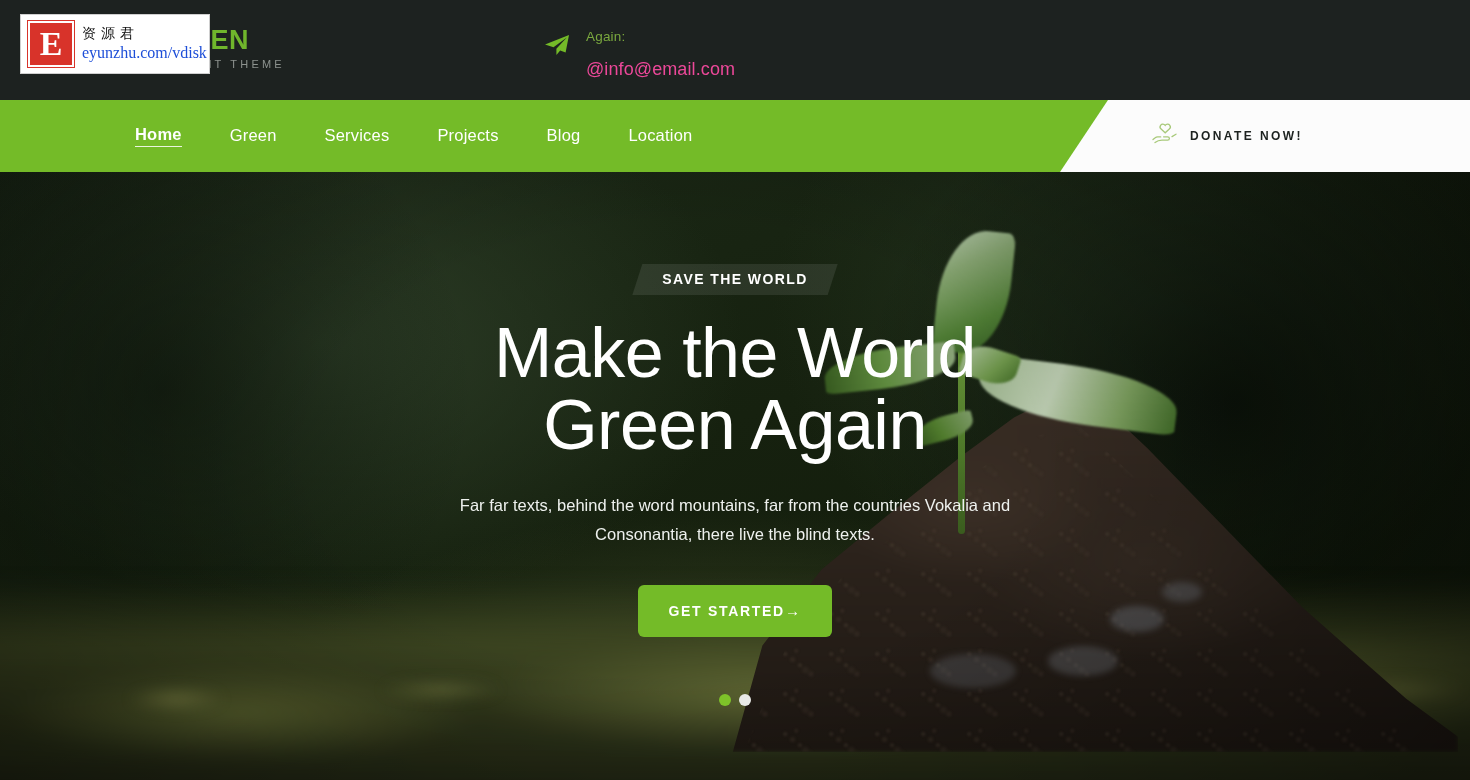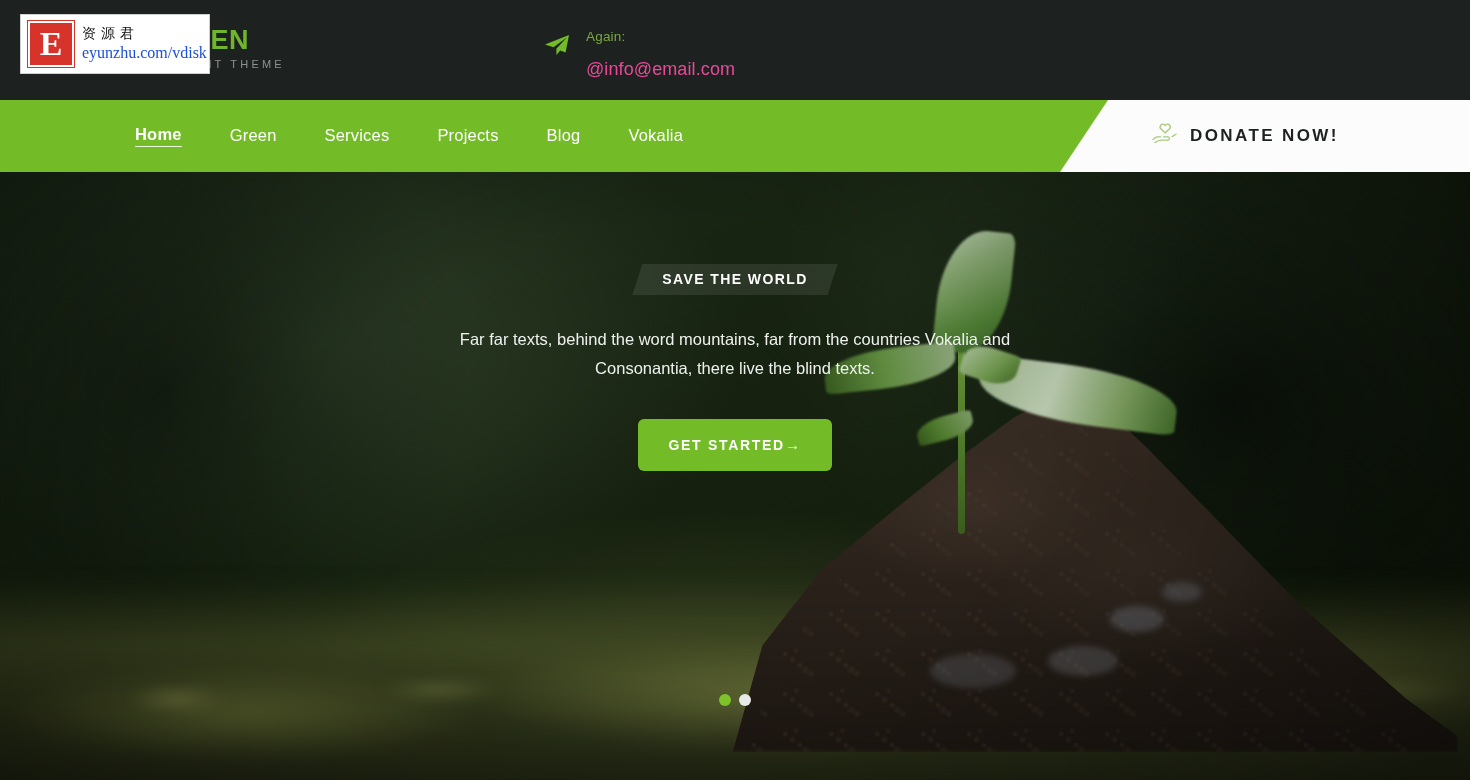--- a/index.html
+++ b/index.html
@@ -130,21 +130,21 @@
     z-index: 6;
     cursor: pointer;
   }
   .donate-inner {
     display: flex;
     align-items: center;
     gap: 12px;
     margin-left: 92px;
   }
   .donate-label {
-    font-size: 17px;
+    font-size: 12px;
     font-weight: bold;
     letter-spacing: 2.4px;
     color: #1d2220;
     white-space: nowrap;
   }
 
   
   .hero {
     position: absolute;
     top: 172px; left: 0;
@@ -431,21 +431,21 @@
 
   </div>
 
   <div class="navbar">
     <div class="nav-links">
       <span class="nav-link active">Home</span>
       <span class="nav-link">Green</span>
       <span class="nav-link">Services</span>
       <span class="nav-link">Projects</span>
       <span class="nav-link">Blog</span>
-      <span class="nav-link">Vokalia</span>
+      <span class="nav-link">Location</span>
     </div>
   </div>
 
   <div class="donate-panel">
     <div class="donate-inner">
       <span class="donate-icon">
         <svg width="26" height="24" viewBox="0 0 26 24" aria-hidden="true">
           <path d="M13.2 3.4c-1.1-1.5-3.5-1.6-4.6-.1-.9 1.2-.6 2.8.5 3.8l4.1 3.7 4.1-3.7c1.1-1 1.4-2.6.5-3.8-1.1-1.5-3.5-1.4-4.6.1z" fill="none" stroke="#a8c97a" stroke-width="1.3"></path>
           <path d="M3 20.5c2-1.6 4.4-2.4 7-2.4h5.6c1 0 1.8-.8 1.8-1.7s-.8-1.6-1.8-1.6h-4" fill="none" stroke="#a8c97a" stroke-width="1.3" stroke-linecap="round"></path>
           <path d="M1 17.6l2.2-1.8c.7-.6 1.6-.9 2.5-.9h3" fill="none" stroke="#a8c97a" stroke-width="1.3" stroke-linecap="round"></path>
@@ -479,20 +479,24 @@
         <div class="leaf leaf-mid"></div>
         <div class="leaf leaf-low"></div>
       </div>
 
       <div class="hero-vignette"></div>
     </div>
 
     <div class="hero-content">
       <div class="badge">SAVE THE WORLD</div>
 
+      <h1 class="hero-title">
+        <span>Make the World</span>
+        <span class="line2">Green Again</span>
+      </h1>
 
       <p class="hero-sub">
         <span>Far far texts, behind the word mountains, far from the countries Vokalia</span>
         <span>and Consonantia, there live the blind texts.</span>
       </p>
 
       <button class="btn-started">
         <span>GET STARTED</span>
         <span class="btn-arrow">→</span>
       </button>

